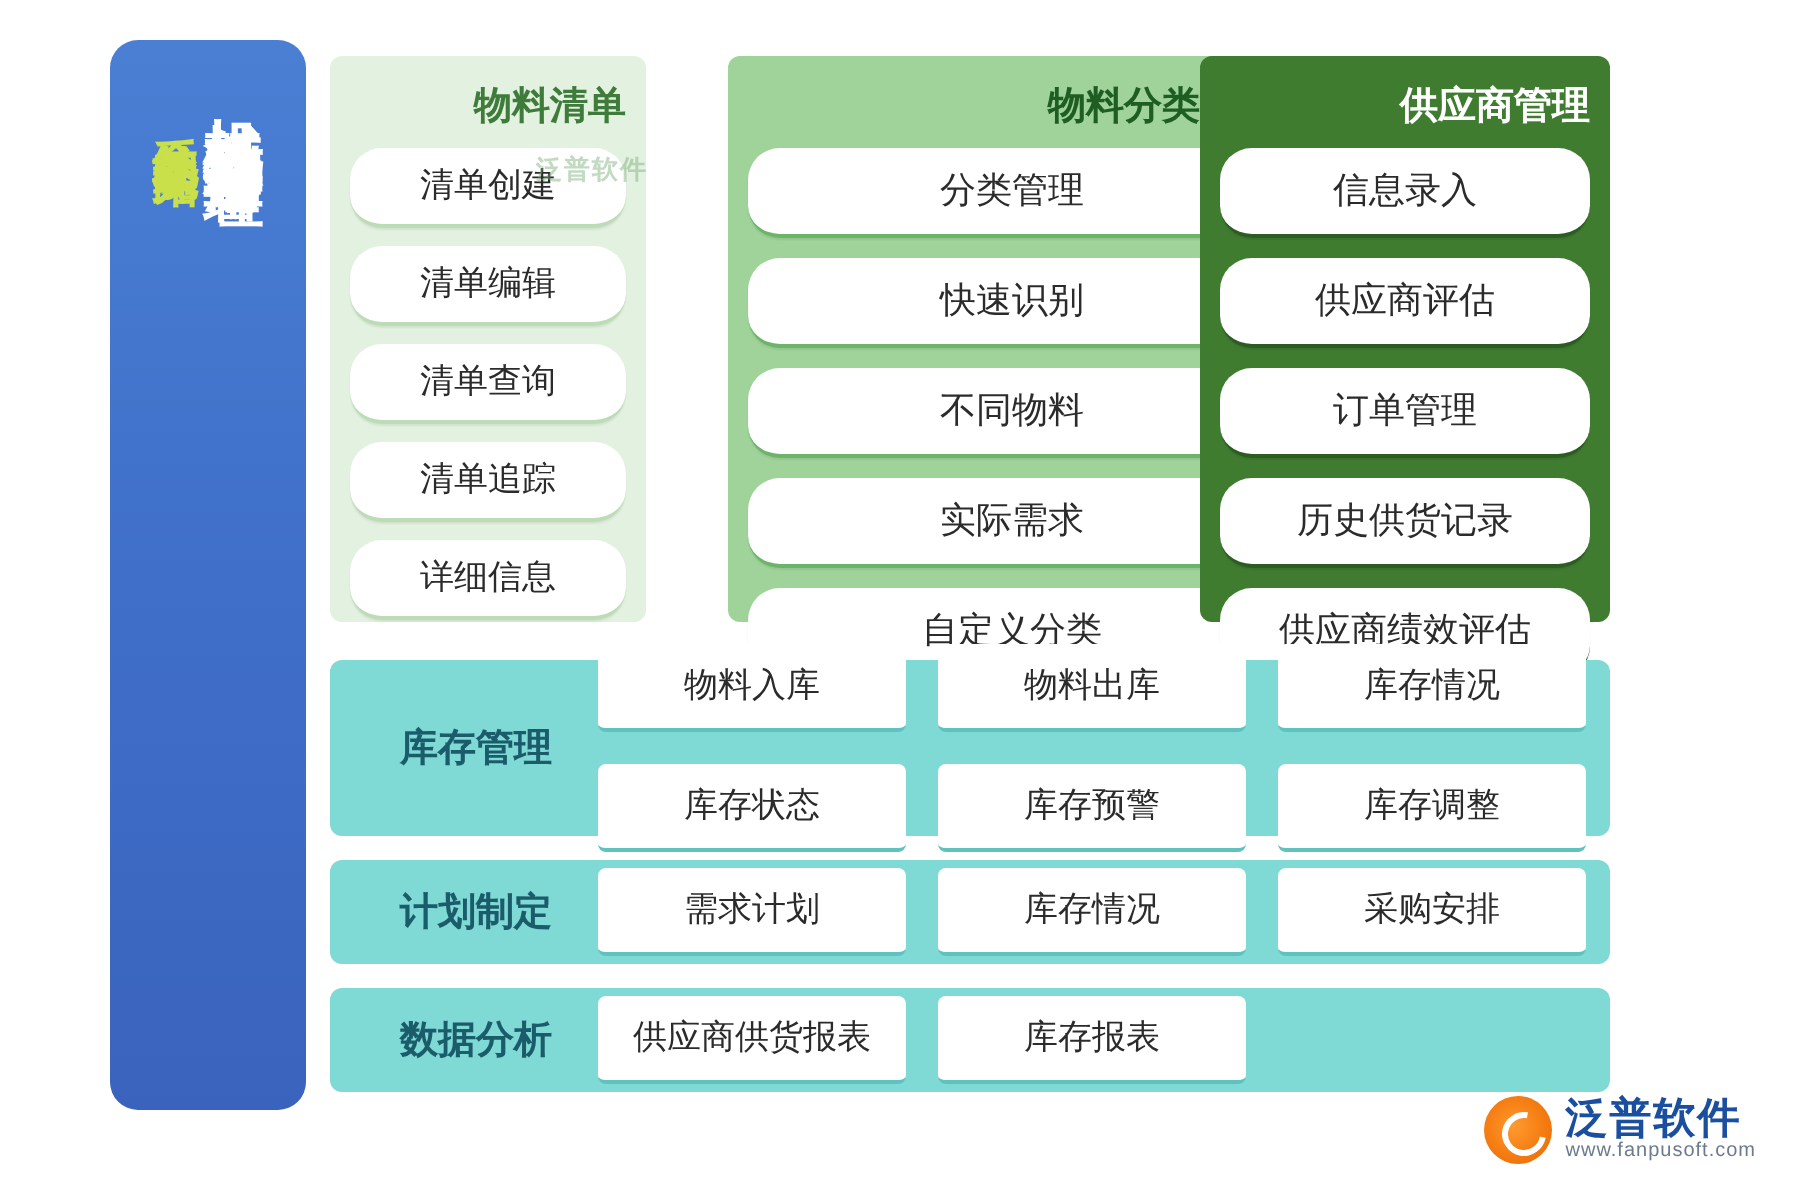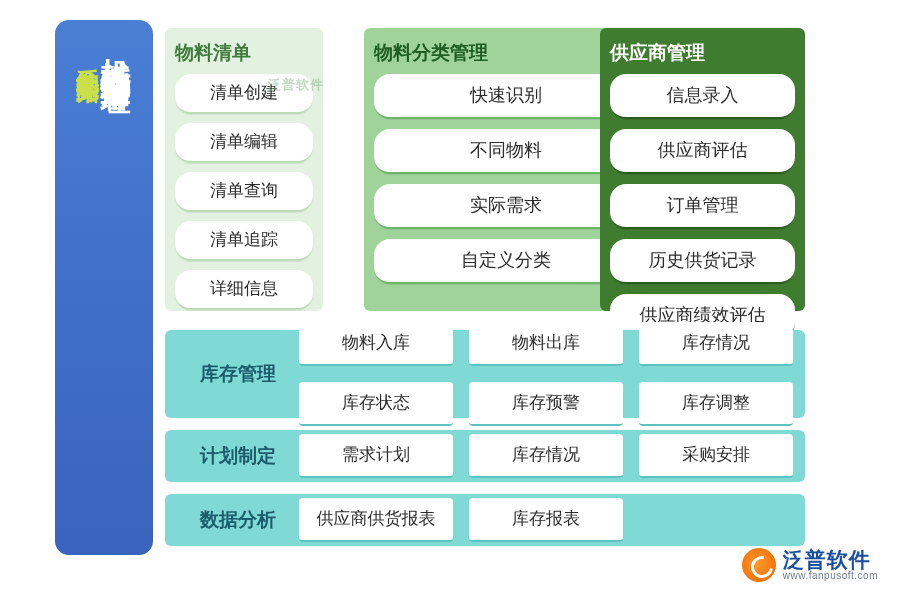--- a/index.html
+++ b/index.html
@@ -63,21 +63,21 @@
   
   .panel {
     position: absolute;
     border-radius: 6px;
     box-sizing: border-box;
     padding: 8px 10px 12px 10px;
     display: flex;
     flex-direction: column;
   }
   .panel-head {
-    text-align: left;
+    text-align: right;
     font-weight: bold;
     font-size: 19px;
     padding: 4px 0 8px 0;
   }
   .panel-item {
     background: #ffffff;
     border-radius: 16px;
     text-align: center;
     font-size: 17px;
     color: #2b2b2b;
@@ -232,20 +232,21 @@
     <div class="panel-head">物料清单</div>
     <div class="panel-item">清单创建</div>
     <div class="panel-item">清单编辑</div>
     <div class="panel-item">清单查询</div>
     <div class="panel-item">清单追踪</div>
     <div class="panel-item">详细信息</div>
   </div>
 
   <div class="panel" id="panel-category">
     <div class="panel-head">物料分类管理</div>
+    <div class="panel-item">分类管理</div>
     <div class="panel-item">快速识别</div>
     <div class="panel-item">不同物料</div>
     <div class="panel-item">实际需求</div>
     <div class="panel-item">自定义分类</div>
   </div>
 
   <div class="panel" id="panel-supplier">
     <div class="panel-head">供应商管理</div>
     <div class="panel-item">信息录入</div>
     <div class="panel-item">供应商评估</div>

